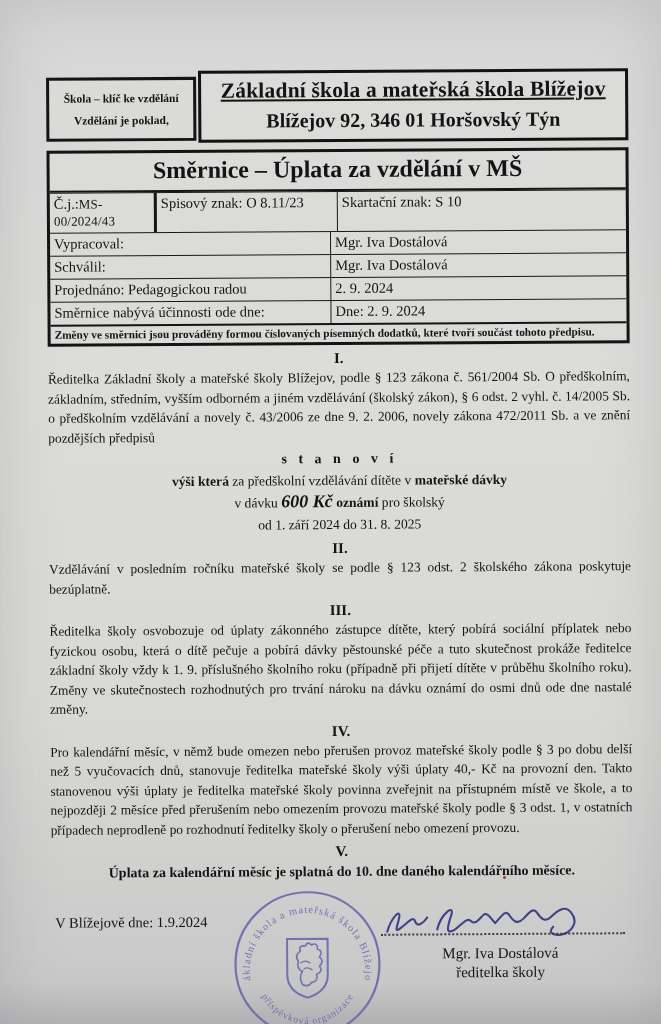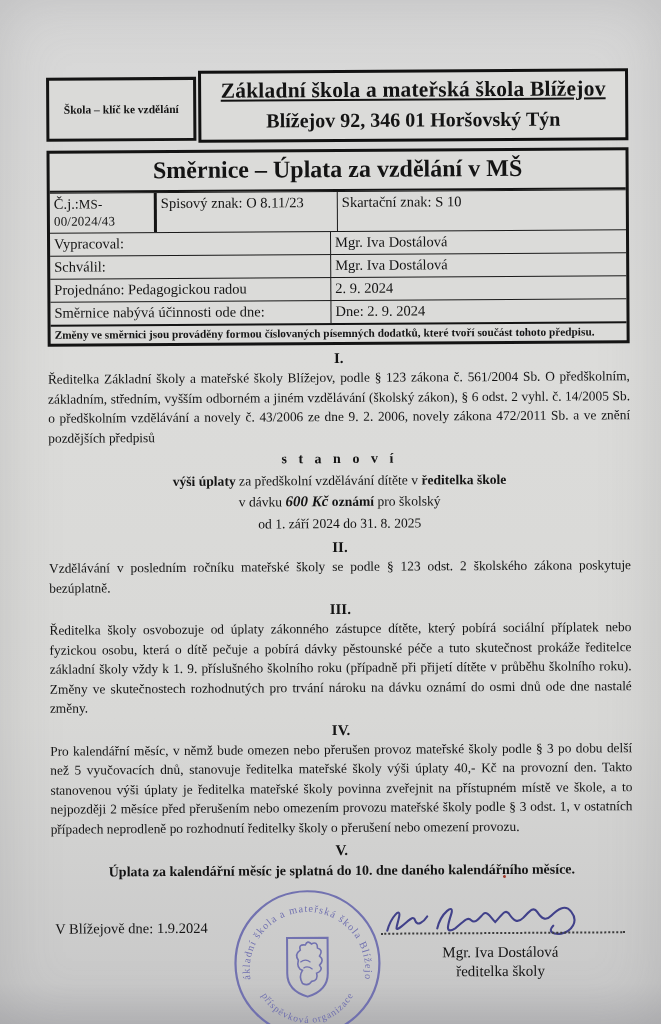--- a/index.html
+++ b/index.html
@@ -44,42 +44,43 @@
   .lab{width:272px;}
   .val{flex:1;border-left:1.5px solid #1a1a1a;}
   .cj-small{font-size:13px;letter-spacing:.2px;}
   .note-row{border-top:2.5px solid #141414;font-size:11.3px;font-weight:bold;padding:2px 4px 3px;}
   
   .sec-h{text-align:center;font-weight:bold;font-size:15px;line-height:18px;margin:4px 0 1px;}
   .para{font-size:13.4px;line-height:19.5px;text-align:justify;margin:0;}
   .cline{text-align:center;font-size:13.6px;line-height:21.5px;}
   .stanovi{font-weight:bold;letter-spacing:4px;font-size:14px;margin-top:2px;}
   .b{font-weight:bold;}
-  .bi{font-weight:bold;font-style:italic;font-size:15px;}
+  .bi{font-weight:bold;font-style:italic;font-size:18px;}
   .v-line{position:relative;text-align:center;font-weight:bold;font-size:14px;line-height:21px;}
   .speck{position:absolute;left:452px;top:16px;width:3px;height:3px;background:#a33a2a;border-radius:50%;}
   
   .footer{position:relative;height:190px;margin-top:14px;}
-  .place-date{position:absolute;left:4px;top:24px;font-size:14.5px;}
+  .place-date{position:absolute;left:4px;top:17px;font-size:14.5px;}
   .stamp{position:absolute;left:180px;top:-8px;width:152px;height:152px;opacity:.92;}
   .sig-block{position:absolute;right:8px;top:0;width:250px;text-align:center;}
   .sig-script{position:relative;height:48px;}
   .sig-dots{position:absolute;left:6px;right:0;bottom:8px;border-bottom:2.5px dotted #3c3c3c;}
   .sig-name{font-size:15px;margin-top:2px;}
   .sig-role{font-size:15px;margin-top:2px;}
 </style>
 </head>
 <body>
 
 <div class="paper">
   <div class="content">
 
     <div class="hdr">
       <div class="motto-box">
         <div>Škola – klíč ke vzdělání</div>
+        <div>Vzdělání je poklad,</div>
       </div>
       <div class="name-box">
         <div class="school-name">Základní škola a mateřská škola Blížejov</div>
         <div class="school-addr">Blížejov 92, 346 01 Horšovský Týn</div>
       </div>
     </div>
 
     <div class="dtable">
       <div class="dtitle">Směrnice – Úplata za vzdělání v MŠ</div>
       <div class="trow">
@@ -103,21 +104,21 @@
         <div class="tcell lab">Směrnice  nabývá účinnosti ode dne:</div>
         <div class="tcell val">Dne: 2. 9. 2024</div>
       </div>
       <div class="note-row">Změny ve směrnici jsou prováděny formou číslovaných písemných dodatků, které tvoří součást tohoto předpisu.</div>
     </div>
 
     <div class="sec-h">I.</div>
     <p class="para">Ředitelka Základní školy a mateřské školy Blížejov, podle § 123 zákona č. 561/2004 Sb. O předškolním, základním, středním, vyšším odborném a jiném vzdělávání (školský zákon), § 6 odst. 2 vyhl. č. 14/2005 Sb. o předškolním vzdělávání a novely č. 43/2006 ze dne 9. 2. 2006, novely zákona 472/2011 Sb. a ve znění pozdějších předpisů</p>
 
     <div class="cline stanovi">s t a n o v í</div>
-    <div class="cline"><span class="b">výši úplaty</span><span> za předškolní vzdělávání dítěte v </span><span class="b">ředitelka škole</span></div>
+    <div class="cline"><span class="b">výši která</span><span> za předškolní vzdělávání dítěte v </span><span class="b">mateřské dávky</span></div>
     <div class="cline"><span>v dávku </span><span class="bi">600 Kč</span><span class="b"> oznámí</span><span> pro školský</span></div>
     <div class="cline">od 1. září 2024 do 31. 8. 2025</div>
 
     <div class="sec-h">II.</div>
     <p class="para">Vzdělávání v posledním ročníku mateřské školy se podle § 123 odst. 2 školského zákona poskytuje bezúplatně.</p>
 
     <div class="sec-h">III.</div>
     <p class="para">Ředitelka školy osvobozuje od úplaty zákonného zástupce dítěte, který pobírá sociální příplatek nebo fyzickou osobu, která o dítě pečuje a pobírá dávky pěstounské péče a tuto skutečnost prokáže ředitelce základní školy vždy k 1. 9. příslušného školního roku (případně při přijetí dítěte v průběhu školního roku). Změny ve skutečnostech rozhodnutých pro trvání nároku na dávku oznámí do osmi dnů ode dne nastalé změny.</p>
 
     <div class="sec-h">IV.</div>

